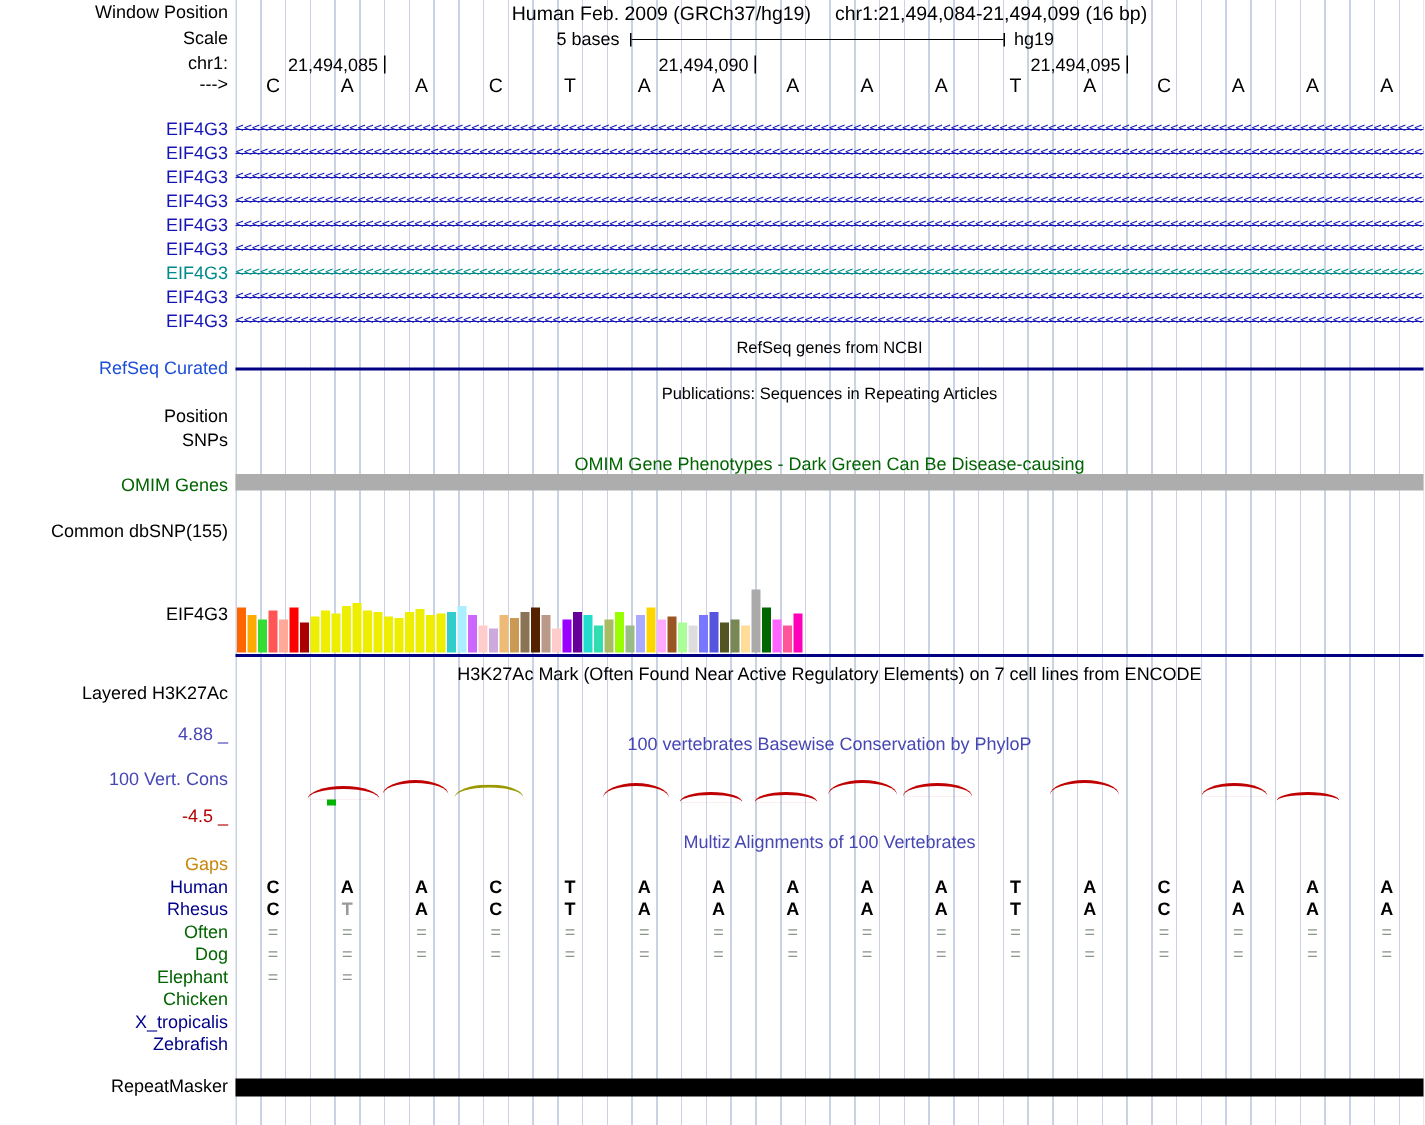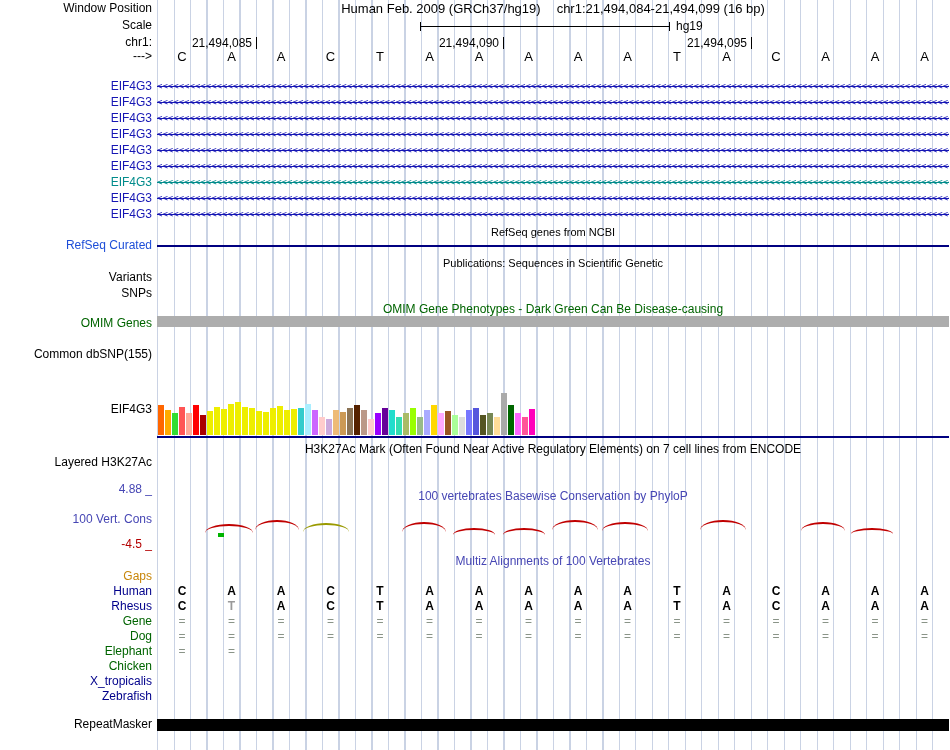--- a/index.html
+++ b/index.html
@@ -45,20 +45,21 @@
 
 <div id="canvas">
   <div class="grid"></div>
 
   <div class="lbl" style="top:2px">Window Position</div>
   <div class="title main-title" style="top:2px">
     <span>Human Feb. 2009 (GRCh37/hg19)</span><span class="pos">chr1:21,494,084-21,494,099 (16 bp)</span>
   </div>
 
   <div class="lbl" style="top:19px">Scale</div>
+  <div class="scale-text">5 bases</div>
   <div class="sbar"></div>
   <div class="hg19">hg19</div>
 
   <div class="lbl" style="top:36px">chr1:</div>
   <div>
       <div class="tick-label" style="left: 144px; width: 108px;">21,494,085</div>
       <div class="tick-mark" style="left: 256px;"></div>
       <div class="tick-label" style="left: 391px; width: 108px;">21,494,090</div>
       <div class="tick-mark" style="left: 503px;"></div>
       <div class="tick-label" style="left: 639px; width: 108px;">21,494,095</div>
@@ -103,22 +104,22 @@
       <div class="lbl gene-lbl" style="top: 192px; color: rgb(22, 22, 180);">EIF4G3</div>
       <div class="gene-line" style="top: 192px; color: rgb(22, 22, 180);">&lt;&lt;&lt;&lt;&lt;&lt;&lt;&lt;&lt;&lt;&lt;&lt;&lt;&lt;&lt;&lt;&lt;&lt;&lt;&lt;&lt;&lt;&lt;&lt;&lt;&lt;&lt;&lt;&lt;&lt;&lt;&lt;&lt;&lt;&lt;&lt;&lt;&lt;&lt;&lt;&lt;&lt;&lt;&lt;&lt;&lt;&lt;&lt;&lt;&lt;&lt;&lt;&lt;&lt;&lt;&lt;&lt;&lt;&lt;&lt;&lt;&lt;&lt;&lt;&lt;&lt;&lt;&lt;&lt;&lt;&lt;&lt;&lt;&lt;&lt;&lt;&lt;&lt;&lt;&lt;&lt;&lt;&lt;&lt;&lt;&lt;&lt;&lt;&lt;&lt;&lt;&lt;&lt;&lt;&lt;&lt;&lt;&lt;&lt;&lt;&lt;&lt;&lt;&lt;&lt;&lt;&lt;&lt;&lt;&lt;&lt;&lt;&lt;&lt;&lt;&lt;&lt;&lt;&lt;&lt;&lt;&lt;&lt;&lt;&lt;&lt;&lt;&lt;&lt;&lt;&lt;&lt;&lt;&lt;&lt;&lt;&lt;&lt;&lt;&lt;&lt;&lt;&lt;&lt;&lt;&lt;&lt;&lt;&lt;&lt;&lt;&lt;&lt;&lt;&lt;&lt;&lt;&lt;&lt;&lt;&lt;&lt;&lt;&lt;&lt;&lt;&lt;&lt;&lt;&lt;&lt;&lt;&lt;&lt;&lt;&lt;&lt;&lt;&lt;&lt;&lt;&lt;&lt;&lt;&lt;&lt;&lt;&lt;&lt;&lt;</div>
       <div class="lbl gene-lbl" style="top: 208px; color: rgb(22, 22, 180);">EIF4G3</div>
       <div class="gene-line" style="top: 208px; color: rgb(22, 22, 180);">&lt;&lt;&lt;&lt;&lt;&lt;&lt;&lt;&lt;&lt;&lt;&lt;&lt;&lt;&lt;&lt;&lt;&lt;&lt;&lt;&lt;&lt;&lt;&lt;&lt;&lt;&lt;&lt;&lt;&lt;&lt;&lt;&lt;&lt;&lt;&lt;&lt;&lt;&lt;&lt;&lt;&lt;&lt;&lt;&lt;&lt;&lt;&lt;&lt;&lt;&lt;&lt;&lt;&lt;&lt;&lt;&lt;&lt;&lt;&lt;&lt;&lt;&lt;&lt;&lt;&lt;&lt;&lt;&lt;&lt;&lt;&lt;&lt;&lt;&lt;&lt;&lt;&lt;&lt;&lt;&lt;&lt;&lt;&lt;&lt;&lt;&lt;&lt;&lt;&lt;&lt;&lt;&lt;&lt;&lt;&lt;&lt;&lt;&lt;&lt;&lt;&lt;&lt;&lt;&lt;&lt;&lt;&lt;&lt;&lt;&lt;&lt;&lt;&lt;&lt;&lt;&lt;&lt;&lt;&lt;&lt;&lt;&lt;&lt;&lt;&lt;&lt;&lt;&lt;&lt;&lt;&lt;&lt;&lt;&lt;&lt;&lt;&lt;&lt;&lt;&lt;&lt;&lt;&lt;&lt;&lt;&lt;&lt;&lt;&lt;&lt;&lt;&lt;&lt;&lt;&lt;&lt;&lt;&lt;&lt;&lt;&lt;&lt;&lt;&lt;&lt;&lt;&lt;&lt;&lt;&lt;&lt;&lt;&lt;&lt;&lt;&lt;&lt;&lt;&lt;&lt;&lt;&lt;&lt;&lt;&lt;&lt;&lt;&lt;&lt;</div>
     </div>
 
   <div class="title small" style="top:226px">RefSeq genes from NCBI</div>
   <div class="lbl navy" style="top:239px">RefSeq Curated</div>
   <div class="refseq-line"></div>
 
-  <div class="title small" style="top:257px">Publications: Sequences in Scientific Genetic</div>
-  <div class="lbl" style="top:271px">Variants</div>
+  <div class="title small" style="top:257px">Publications: Sequences in Repeating Articles</div>
+  <div class="lbl" style="top:271px">Position</div>
   <div class="lbl" style="top:287px">SNPs</div>
 
   <div class="title green" style="top:303px">OMIM Gene Phenotypes - Dark Green Can Be Disease-causing</div>
   <div class="lbl green" style="top:317px">OMIM Genes</div>
   <div class="omim-bar"></div>
 
   <div class="lbl" style="top:348px">Common dbSNP(155)</div>
 
   <div class="lbl" style="top:403px">EIF4G3</div>
   <div class="gtex-bars">
@@ -231,21 +232,21 @@
       <div class="al-cell" style="left: 454px; top: 600px;">A</div>
       <div class="al-cell" style="left: 503.5px; top: 600px;">A</div>
       <div class="al-cell" style="left: 553px; top: 600px;">A</div>
       <div class="al-cell" style="left: 602.5px; top: 600px;">A</div>
       <div class="al-cell" style="left: 652px; top: 600px;">T</div>
       <div class="al-cell" style="left: 701.5px; top: 600px;">A</div>
       <div class="al-cell" style="left: 751px; top: 600px;">C</div>
       <div class="al-cell" style="left: 800.5px; top: 600px;">A</div>
       <div class="al-cell" style="left: 850px; top: 600px;">A</div>
       <div class="al-cell" style="left: 899.5px; top: 600px;">A</div>
-      <div class="lbl sp-lbl" style="top: 615px; color: rgb(0, 100, 0);">Gene</div>
+      <div class="lbl sp-lbl" style="top: 615px; color: rgb(0, 100, 0);">Often</div>
       <div class="al-cell eq" style="left: 157px; top: 615px;">=</div>
       <div class="al-cell eq" style="left: 206.5px; top: 615px;">=</div>
       <div class="al-cell eq" style="left: 256px; top: 615px;">=</div>
       <div class="al-cell eq" style="left: 305.5px; top: 615px;">=</div>
       <div class="al-cell eq" style="left: 355px; top: 615px;">=</div>
       <div class="al-cell eq" style="left: 404.5px; top: 615px;">=</div>
       <div class="al-cell eq" style="left: 454px; top: 615px;">=</div>
       <div class="al-cell eq" style="left: 503.5px; top: 615px;">=</div>
       <div class="al-cell eq" style="left: 553px; top: 615px;">=</div>
       <div class="al-cell eq" style="left: 602.5px; top: 615px;">=</div>

